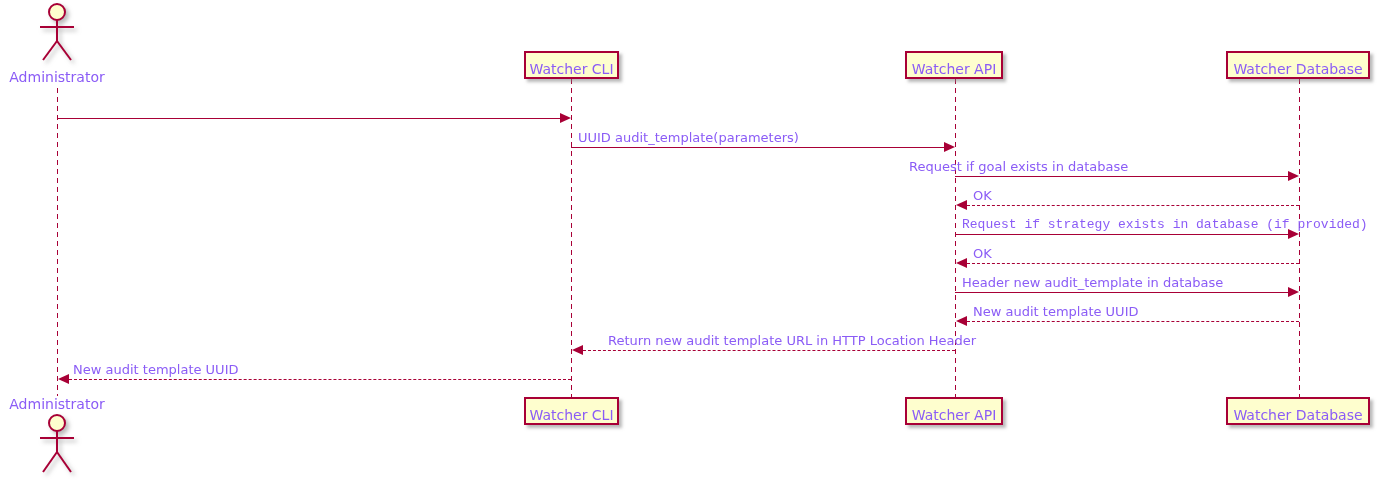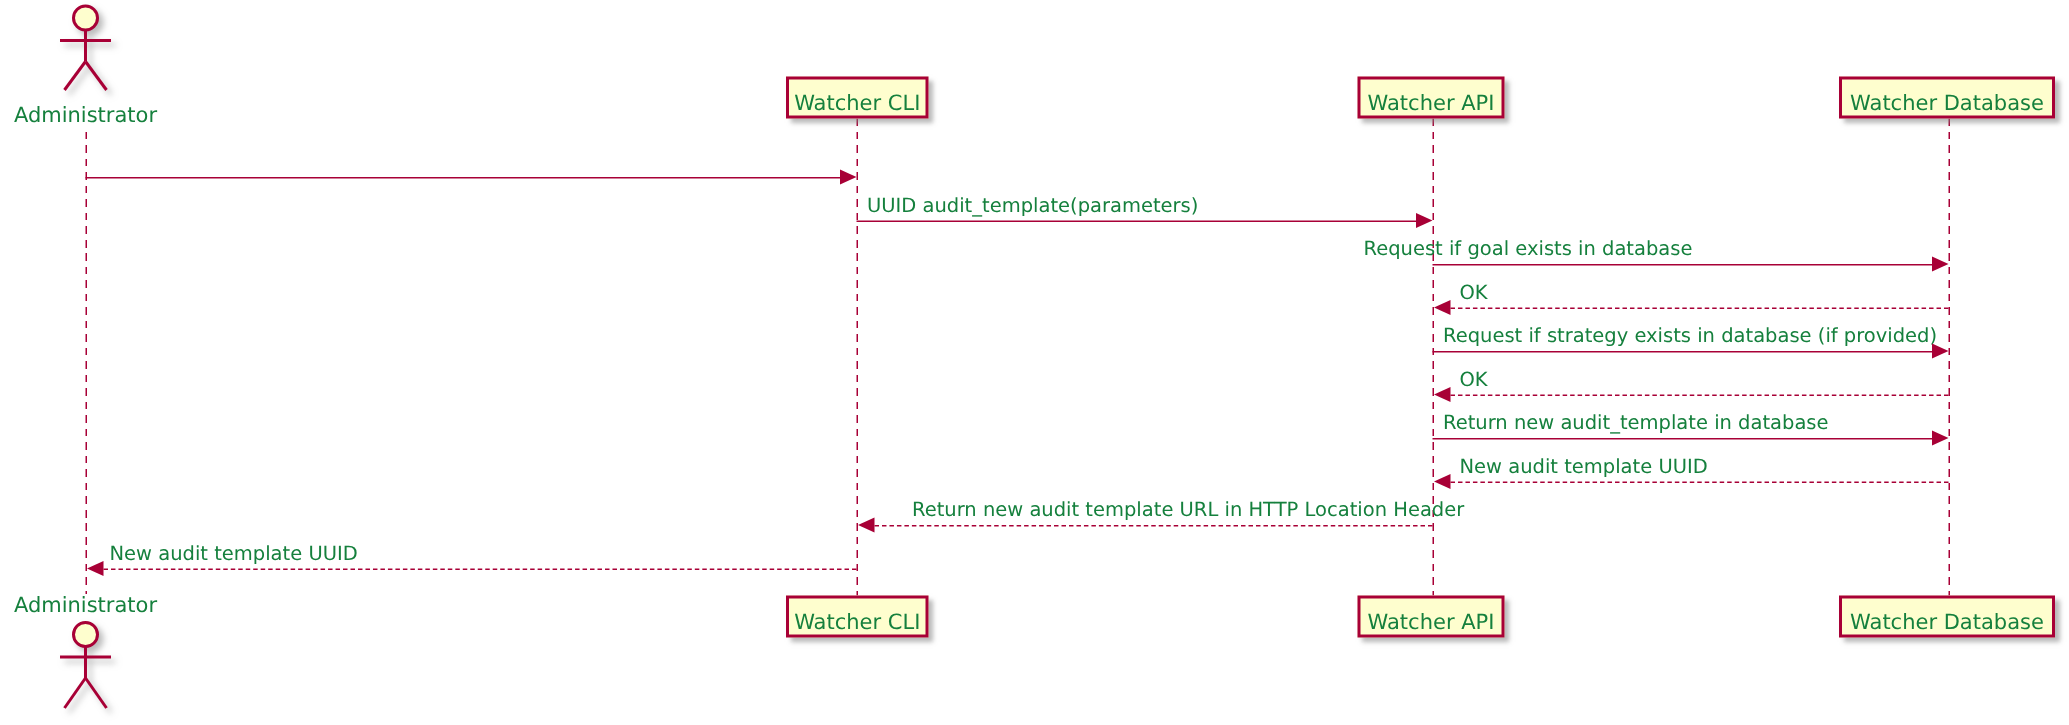--- a/index.html
+++ b/index.html
@@ -1,18 +1,18 @@
 <!DOCTYPE html>
 <html><head>
 <meta charset="utf-8">
 <style>
   html,body { margin:0; padding:0; background:#ffffff; }
   #canvas {
     position:relative; width:1379px; height:483px;
-    font-family:"DejaVu Sans", sans-serif; color:#15803d;
+    font-family:"DejaVu Sans", sans-serif; color:#8b5cf6;
     background:#ffffff; overflow:hidden;
   }
   .lifeline {
     position:absolute; width:1px;
     background:repeating-linear-gradient(to bottom,#A80036 0 5px,transparent 5px 9px);
   }
   .pbox {
     position:absolute; height:28px; box-sizing:border-box;
     background:#FEFECE; border:2px solid #A80036;
     box-shadow:3px 3px 3px rgba(130,130,130,0.55);
@@ -77,29 +77,29 @@
   <div class="head-r" style="left:944px; top:142px;"></div>
 
   <div class="mlabel" style="left:909px; top:159px;">Request if goal exists in database</div>
   <div class="line" style="left:955px; top:176px; width:333px;"></div>
   <div class="head-r" style="left:1288px; top:171px;"></div>
 
   <div class="mlabel" style="left:973px; top:188px;">OK</div>
   <div class="line ret" style="left:967px; top:205px; width:332px;"></div>
   <div class="head-l" style="left:956px; top:200px;"></div>
 
-  <div class="mlabel" style="left:962px; top:217px;">Request if strategy exists in database (if provided)</div>
+  <div class="mlabel" style="left:962px; top:217px;font-family:Liberation Mono, monospace;">Request if strategy exists in database (if provided)</div>
   <div class="line" style="left:955px; top:234px; width:333px;"></div>
   <div class="head-r" style="left:1288px; top:229px;"></div>
 
   <div class="mlabel" style="left:973px; top:246px;">OK</div>
   <div class="line ret" style="left:967px; top:263px; width:332px;"></div>
   <div class="head-l" style="left:956px; top:258px;"></div>
 
-  <div class="mlabel" style="left:962px; top:275px;">Return new audit_template in database</div>
+  <div class="mlabel" style="left:962px; top:275px;">Header new audit_template in database</div>
   <div class="line" style="left:955px; top:292px; width:333px;"></div>
   <div class="head-r" style="left:1288px; top:287px;"></div>
 
   <div class="mlabel" style="left:973px; top:304px;">New audit template UUID</div>
   <div class="line ret" style="left:967px; top:321px; width:332px;"></div>
   <div class="head-l" style="left:956px; top:316px;"></div>
 
   <div class="mlabel" style="left:608px; top:333px;">Return new audit template URL in HTTP Location Header</div>
   <div class="line ret" style="left:583px; top:350px; width:372px;"></div>
   <div class="head-l" style="left:572px; top:345px;"></div>

